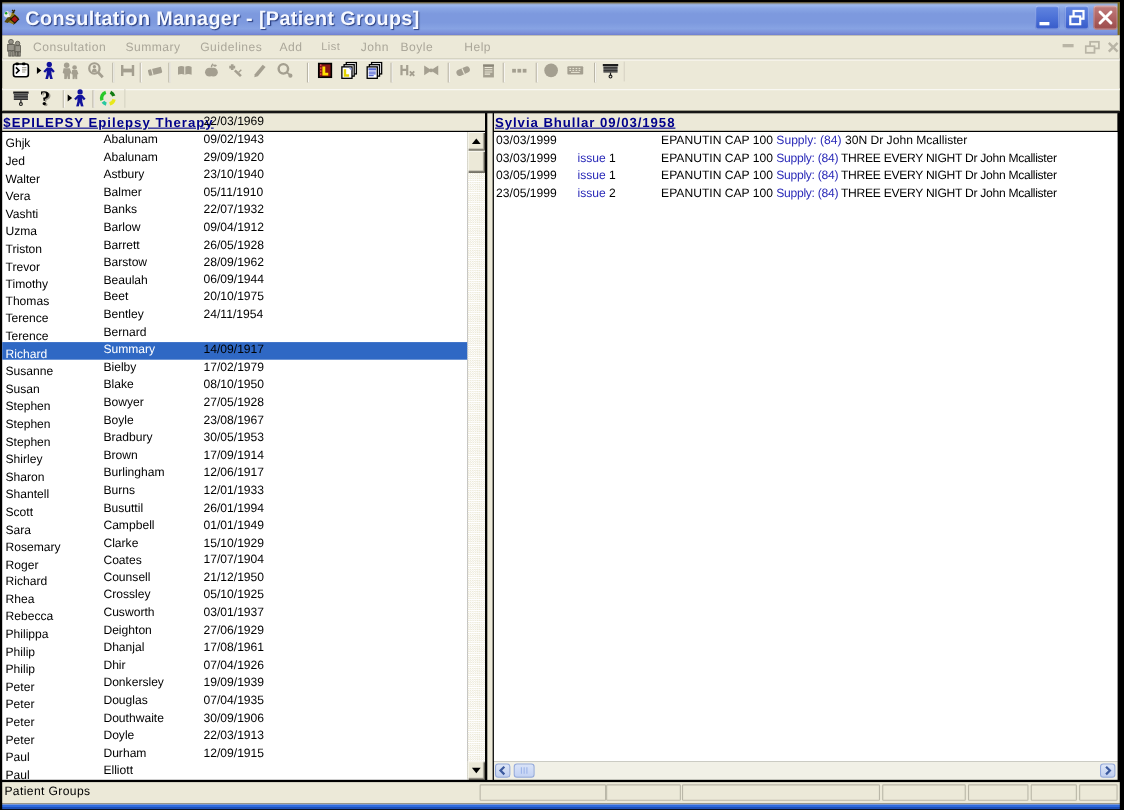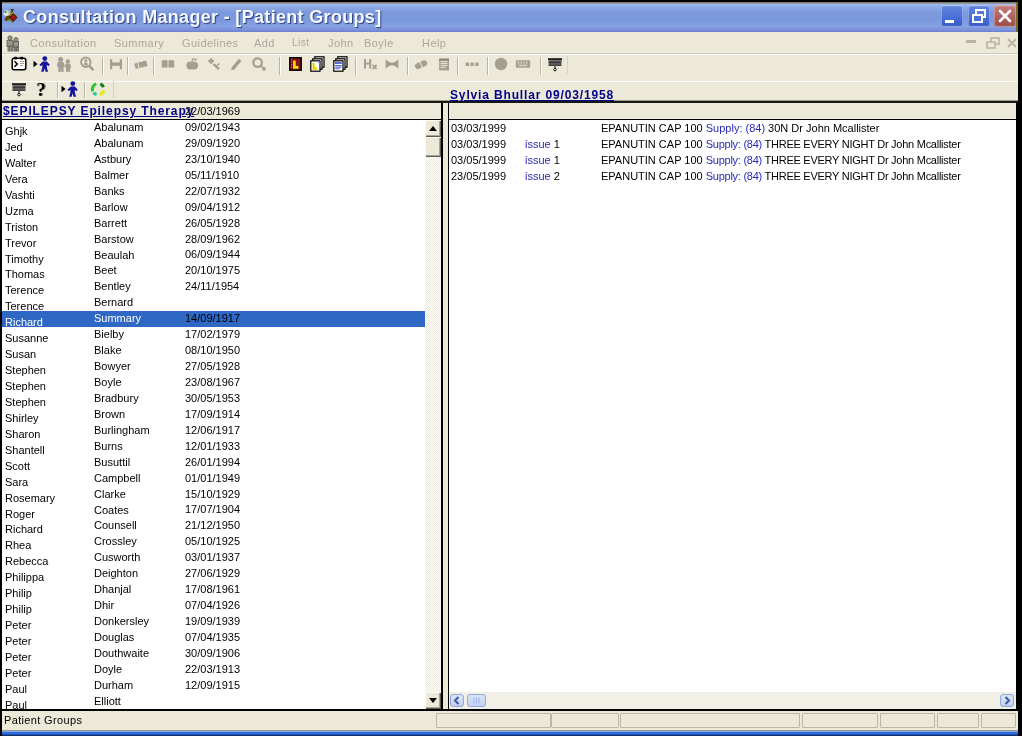--- a/index.html
+++ b/index.html
@@ -228,21 +228,21 @@
     <path d="M13.7,9.3 A5.6,5.6 0 0 1 9.7,13.5" fill="none" stroke="#e8e818" stroke-width="3.1"></path>
     <path d="M6.6,13.6 A5.6,5.6 0 0 1 3.6,11.5" fill="none" stroke="#28c8a0" stroke-width="3.1"></path>
   </svg>
 <div class="abs" style="left:113px;top:81px;width:1px;height:17px;background:#d6d3c4"></div>
 
 <div class="abs" style="left:2px;top:100px;width:1016px;height:3px;background:linear-gradient(180deg,#9a9886 0 1px,#161616 1px 100%)"></div>
 
 <div class="abs" style="left:2px;top:103px;width:439px;height:16px;background:#ece9d8"></div>
 <div class="abs navy" style="left:3px;top:104px;font-size:12px;letter-spacing:0.9px">$EPILEPSY Epilepsy Therapy</div>
 <div class="abs" style="left:449px;top:103px;width:567px;height:16px;background:#ece9d8"></div>
-<div class="abs navy" style="left:450px;top:88px;font-size:12px;letter-spacing:0.85px">Sylvia Bhullar 09/03/1958</div>
+<div class="abs navy" style="left:450px;top:104px;font-size:12px;letter-spacing:0.85px">Sylvia Bhullar 09/03/1958</div>
 <div class="abs" style="left:2px;top:119px;width:441px;height:1px;background:#000"></div>
 <div class="abs" style="left:448px;top:119px;width:569px;height:1px;background:#000"></div>
 
 <div class="abs" style="left:2px;top:120px;width:423px;height:589px;background:#fff"></div>
 <div class="abs" style="left:2px;top:311px;width:423px;height:16px;background:#2f68c4"></div>
 <div class="abs t11" id="col-first" style="left:5px;top:124px;line-height:15.94px;white-space:pre">Ghjk
 Jed
 Walter
 Vera
 Vashti

